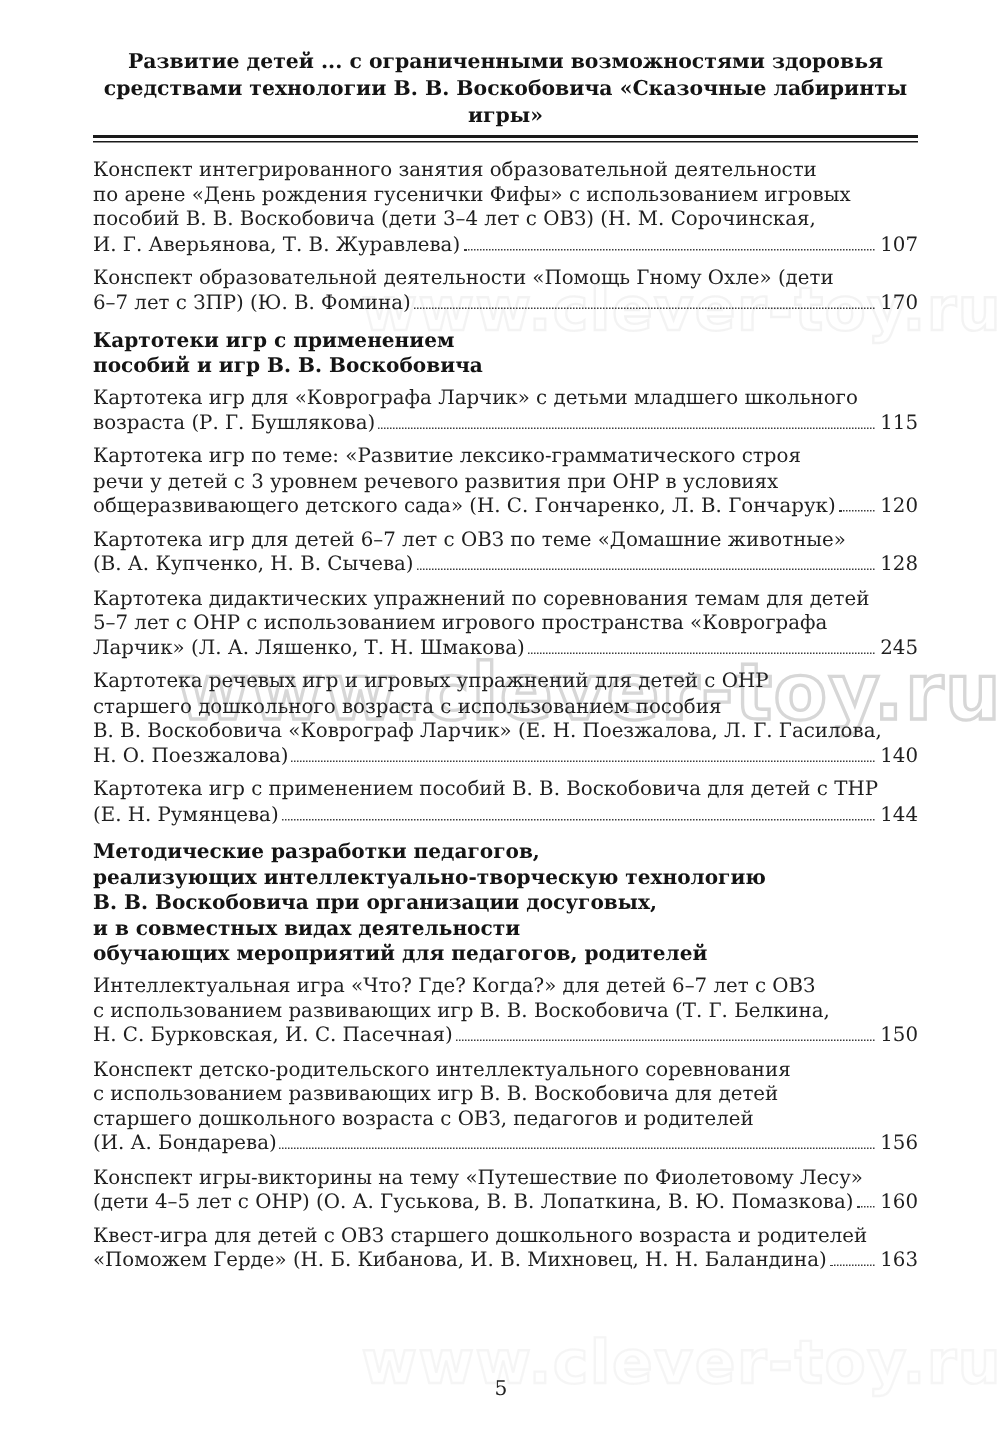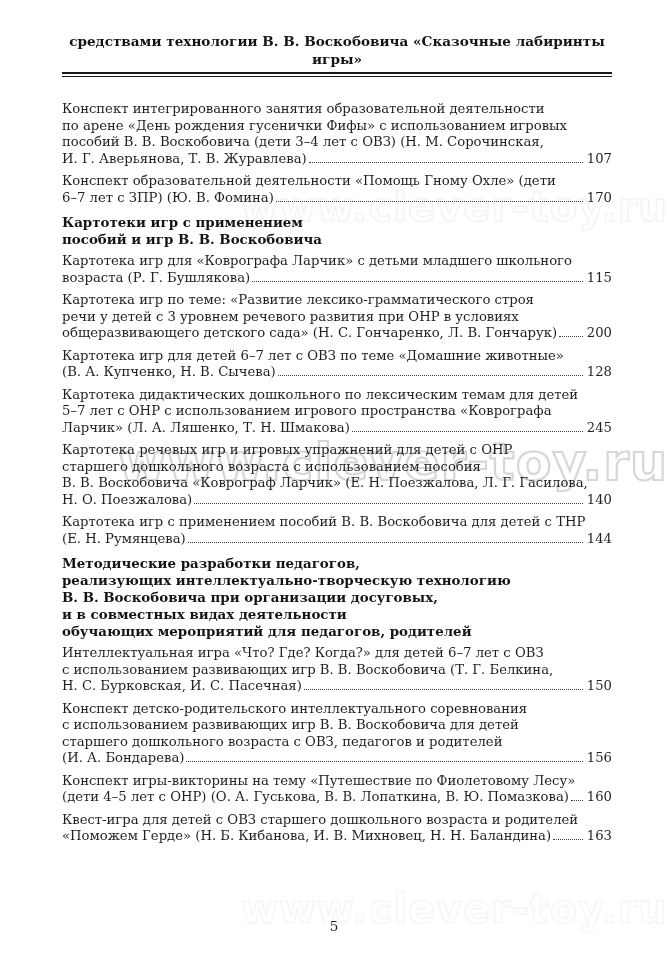--- a/index.html
+++ b/index.html
@@ -23,21 +23,21 @@
     font-size:13.6px;
     line-height:18px;
     color:#141414;
   }
   .double-rule{
     margin-top:4px;
     height:2px;
     border-top:2.6px solid #1a1a1a;
     border-bottom:1.6px solid #1a1a1a;
   }
-  .toc{margin-top:24px;font-size:13.2px;}
+  .toc{margin-top:11px;font-size:13.2px;}
   .entry{margin-bottom:6px;}
   .line{line-height:16.5px;white-space:nowrap;}
   .lastline{display:flex;align-items:baseline;line-height:16.5px;}
   .ltext{white-space:nowrap;}
   .dots{
     flex:1;
     min-width:10px;
     border-bottom:1.9px dotted #3c3c3c;
     margin:0 3px 3px 2px;
   }
@@ -77,20 +77,21 @@
 </head>
 <body>
 
 <div class="page">
   <div class="wm wm-top">www.clever-toy.ru</div>
   <div class="wm wm-mid">www.clever-toy.ru</div>
   <div class="wm wm-bottom">www.clever-toy.ru</div>
 
   <div class="content">
     <div class="running-header">
+      <div>Развитие детей ... с ограниченными возможностями здоровья</div>
       <div>средствами технологии В. В. Воскобовича «Сказочные лабиринты игры»</div>
     </div>
     <div class="double-rule"></div>
     <div class="toc">
         <div class="entry">
           <div class="line">Конспект интегрированного занятия образовательной деятельности</div>
           <div class="line">по арене «День рождения гусенички Фифы» с использованием игровых</div>
           <div class="line">пособий В. В. Воскобовича (дети 3–4 лет с ОВЗ) (Н. М. Сорочинская,</div>
           <div class="lastline">
             <span class="ltext">И. Г. Аверьянова, Т. В. Журавлева)</span>
@@ -117,33 +118,33 @@
             <span class="dots"></span>
             <span class="pg">115</span>
           </div>
         </div>
         <div class="entry">
           <div class="line">Картотека игр по теме: «Развитие лексико-грамматического строя</div>
           <div class="line">речи у детей с 3 уровнем речевого развития при ОНР в условиях</div>
           <div class="lastline">
             <span class="ltext">общеразвивающего детского сада» (Н. С. Гончаренко, Л. В. Гончарук)</span>
             <span class="dots"></span>
-            <span class="pg">200</span>
+            <span class="pg">120</span>
           </div>
         </div>
         <div class="entry">
           <div class="line">Картотека игр для детей 6–7 лет с ОВЗ по теме «Домашние животные»</div>
           <div class="lastline">
             <span class="ltext">(В. А. Купченко, Н. В. Сычева)</span>
             <span class="dots"></span>
             <span class="pg">128</span>
           </div>
         </div>
         <div class="entry">
-          <div class="line">Картотека дидактических дошкольного по лексическим темам для детей</div>
+          <div class="line">Картотека дидактических упражнений по соревнования темам для детей</div>
           <div class="line">5–7 лет с ОНР с использованием игрового пространства «Коврографа</div>
           <div class="lastline">
             <span class="ltext">Ларчик» (Л. А. Ляшенко, Т. Н. Шмакова)</span>
             <span class="dots"></span>
             <span class="pg">245</span>
           </div>
         </div>
         <div class="entry">
           <div class="line">Картотека речевых игр и игровых упражнений для детей с ОНР</div>
           <div class="line">старшего дошкольного возраста с использованием пособия</div>

